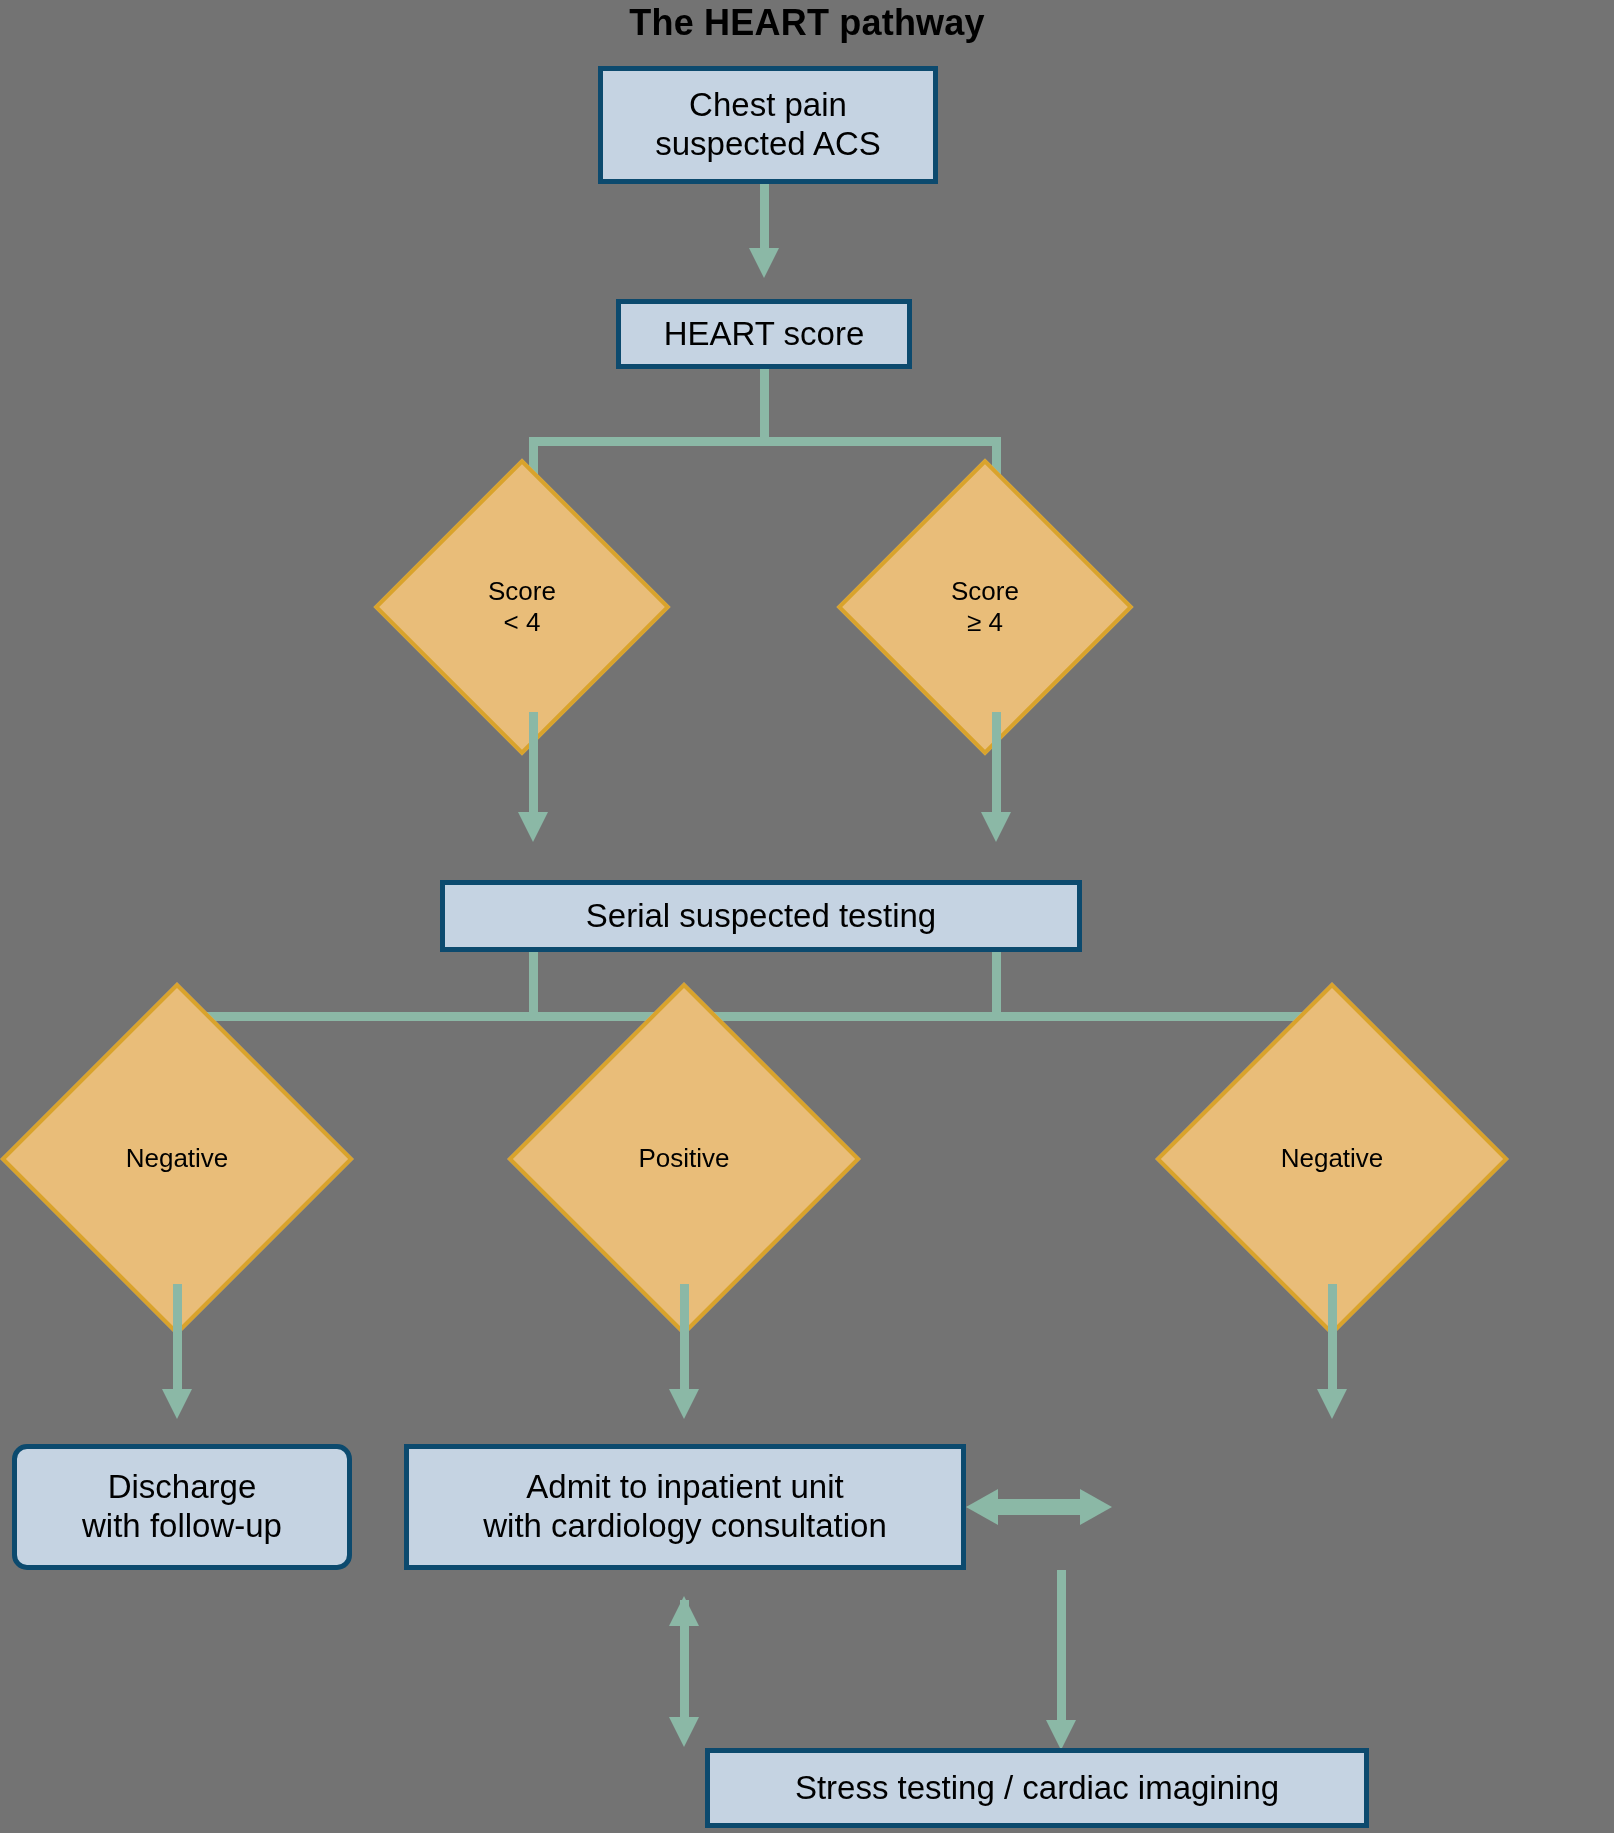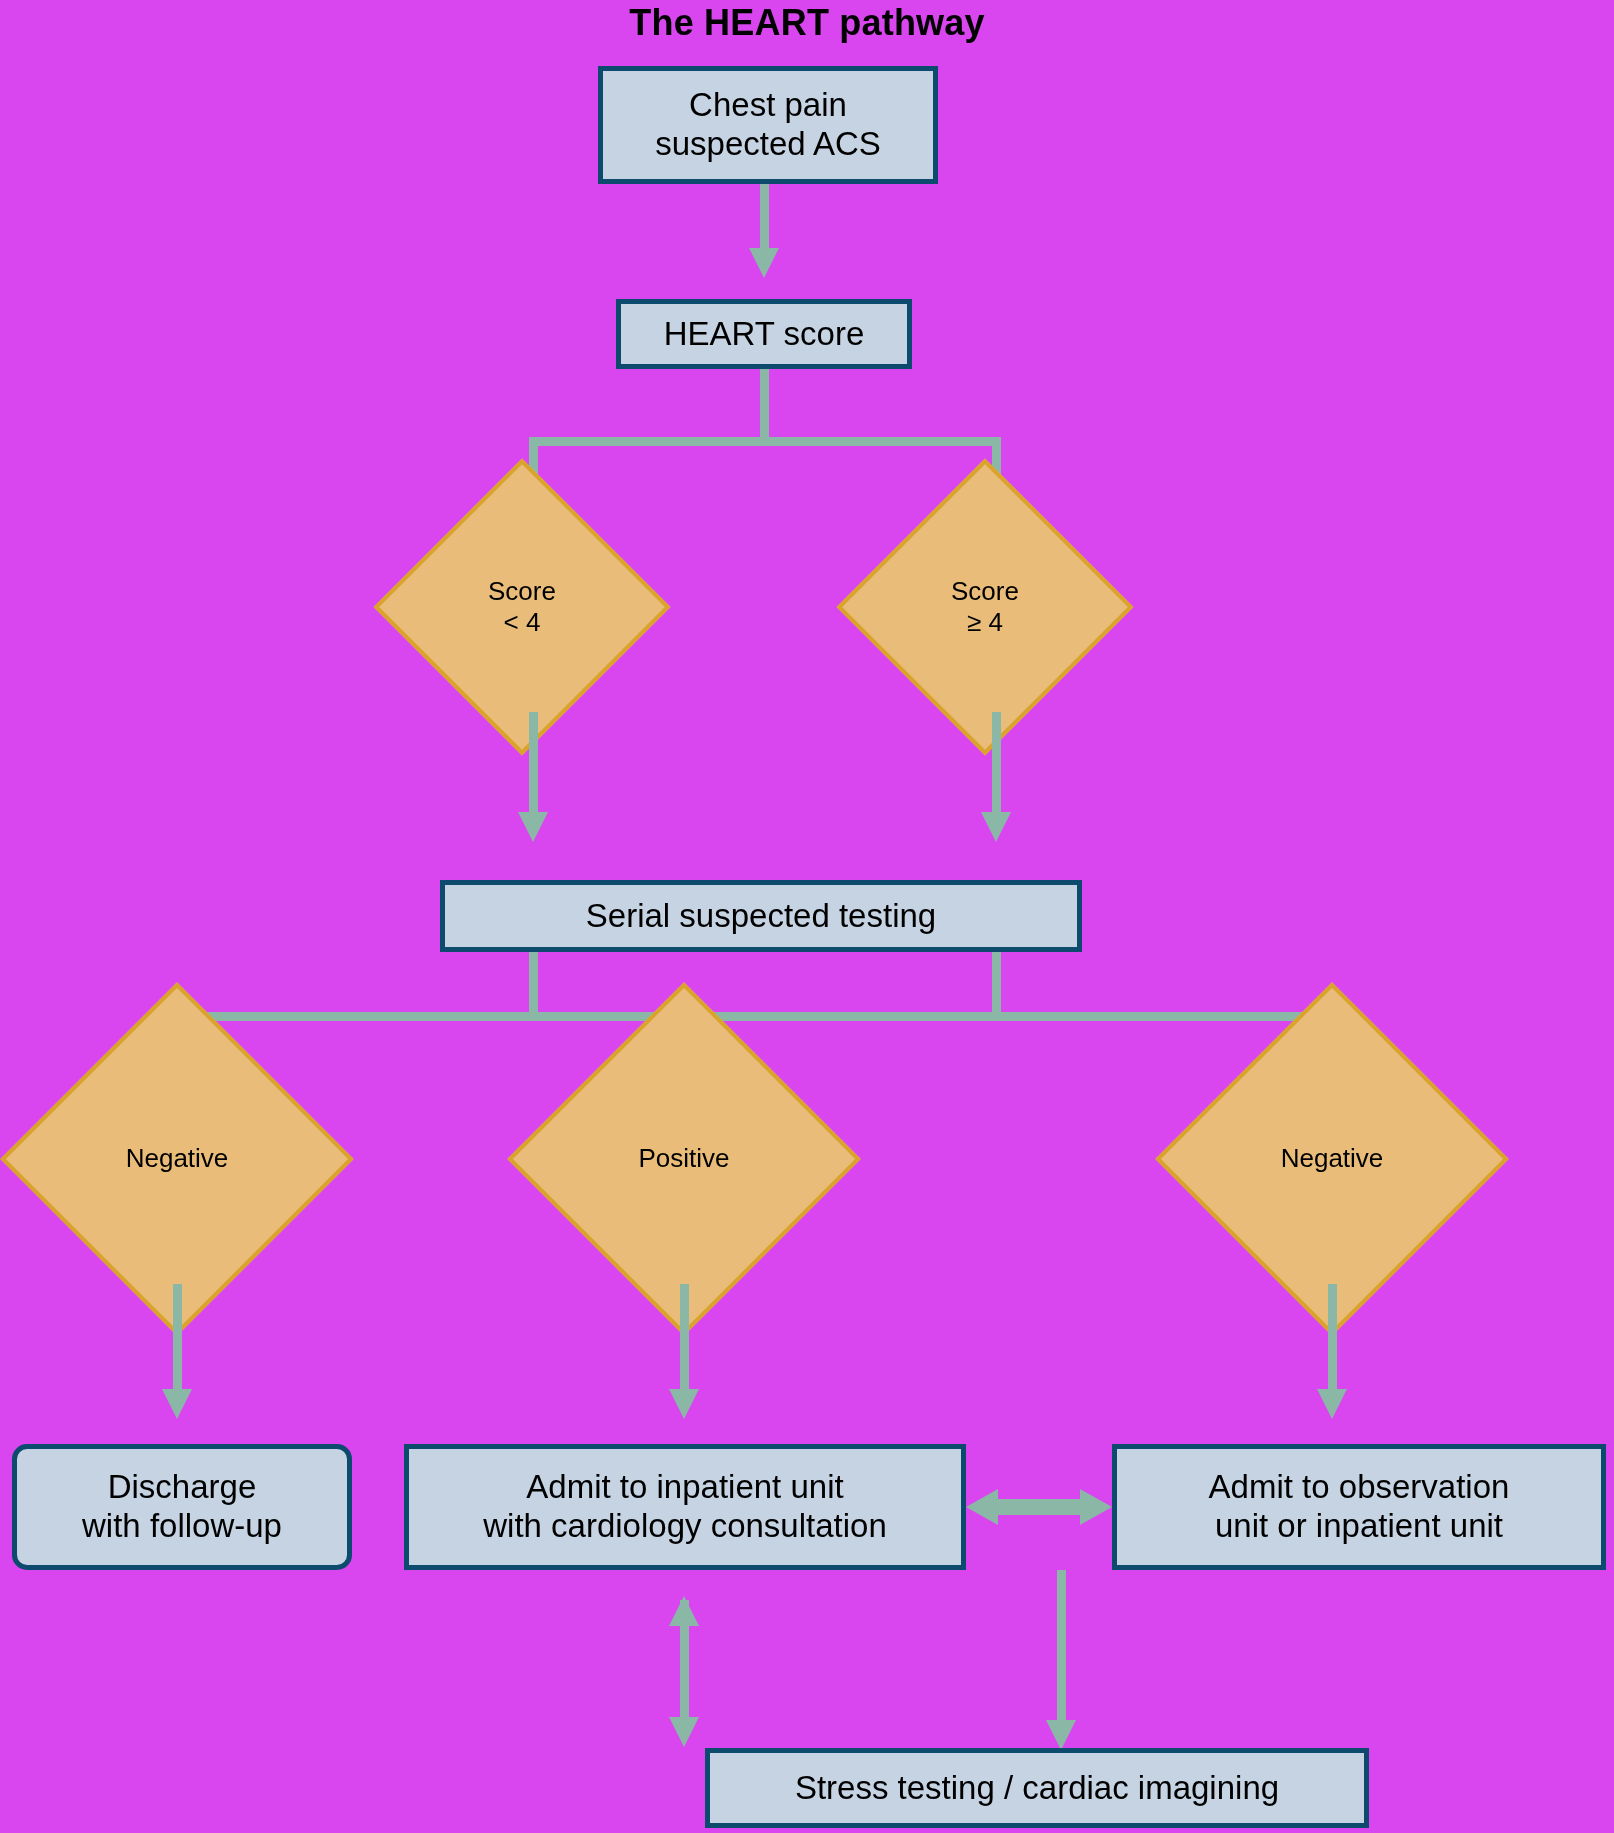--- a/index.html
+++ b/index.html
@@ -7,21 +7,21 @@
     padding: 0;
     background: #ffffff;
   }
   body {
     font-family: "Liberation Sans", sans-serif;
   }
   #canvas {
     position: relative;
     width: 1614px;
     height: 1833px;
-    background: #d946ef;
+    background: #737373;
     overflow: hidden;
   }
   .title {
     position: absolute;
     left: 0;
     top: 2px;
     width: 1614px;
     text-align: center;
     font-size: 36px;
     font-weight: bold;
@@ -192,24 +192,20 @@
   <div class="pbox" style="left:12px; top:1444px; width:340px; height:126px;border-radius:15px;">
     <span>Discharge
 with follow-up</span>
   </div>
 
   <div class="pbox" style="left:404px; top:1444px; width:562px; height:126px;">
     <span>Admit to inpatient unit
 with cardiology consultation</span>
   </div>
 
-  <div class="pbox" style="left:1112px; top:1444px; width:494px; height:126px;">
-    <span>Admit to observation
-unit or inpatient unit</span>
-  </div>
 
   <div class="hline" style="left:988px; top:1499px; width:102px; height:16px;"></div>
   <div class="arrow-left" style="left:966px; top:1489px;"></div>
   <div class="arrow-right" style="left:1080px; top:1489px;"></div>
 
   <div class="vline" style="left:680px; top:1600px; width:9px; height:125px;"></div>
   <div class="arrow-up" style="left:669px; top:1596px;"></div>
   <div class="arrow-down" style="left:669px; top:1717px;"></div>
 
   <div class="vline" style="left:1057px; top:1570px; width:9px; height:158px;"></div>

